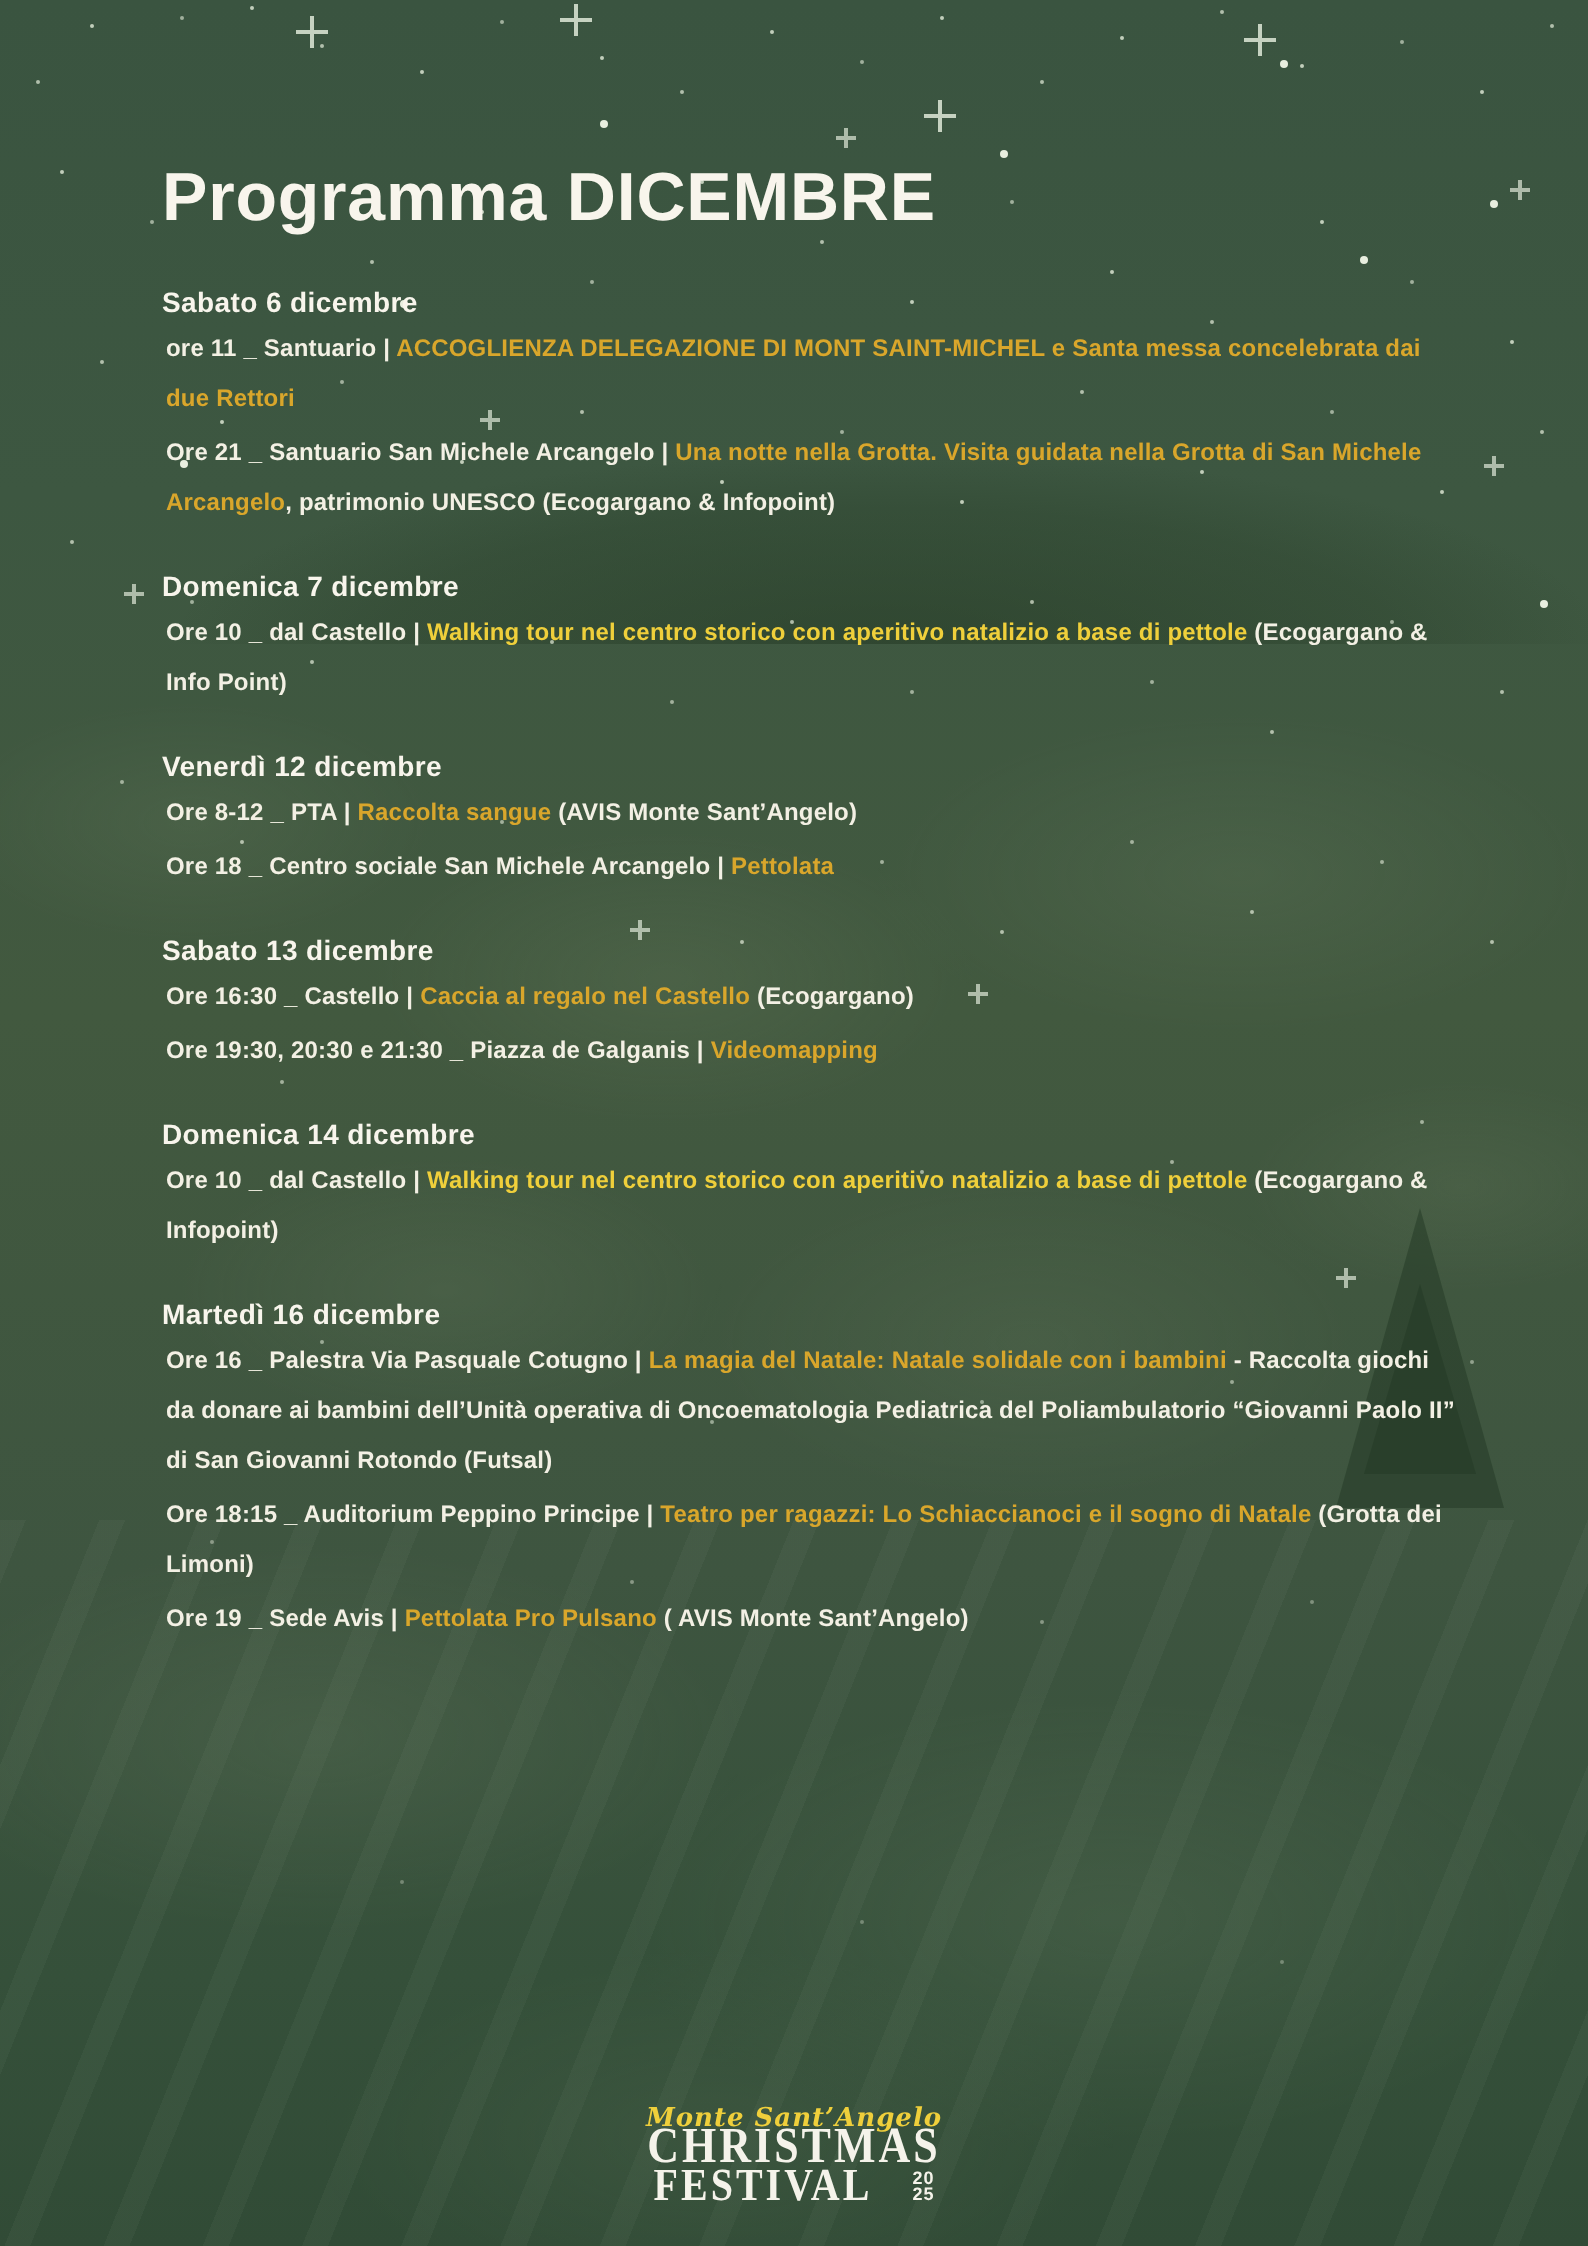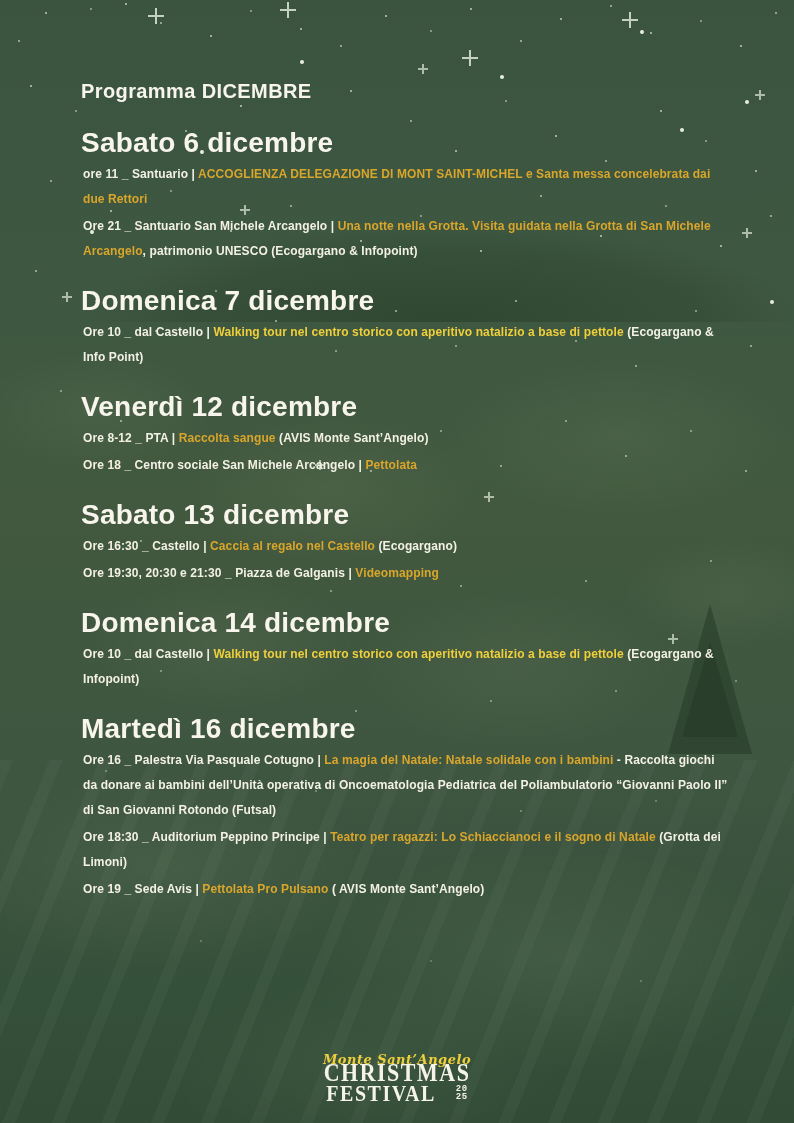--- a/index.html
+++ b/index.html
@@ -84,37 +84,37 @@
       745px 100px #E8EEDF, 300px 60px #E8EEDF, 680px 128px #E8EEDF, 200px 150px #E8EEDF,
       500px 75px #E8EEDF, 770px 300px #E8EEDF, 90px 230px #E8EEDF, 640px 30px #E8EEDF;
     background:transparent;}
   .sparkle{position:absolute;width:16px;height:16px;pointer-events:none;opacity:.85;
     background:
       linear-gradient(#DFE8D8,#DFE8D8) center/2px 100% no-repeat,
       linear-gradient(#DFE8D8,#DFE8D8) center/100% 2px no-repeat;}
   .sparkle.sm{width:10px;height:10px;opacity:.7;}
   
   .content{position:absolute;left:81px;top:80px;width:652px;}
-  .page-title{margin:0 0 24px 0;font-size:20px;font-weight:bold;letter-spacing:.4px;color:var(--heading);}
+  .page-title{margin:0 0 24px 0;font-size:34px;font-weight:bold;letter-spacing:.4px;color:var(--heading);}
   .day{margin:0 0 21px 0;}
-  .day-name{margin:0 0 3px 0;font-size:28px;font-weight:bold;color:var(--heading);letter-spacing:.2px;}
+  .day-name{margin:0 0 3px 0;font-size:14px;font-weight:bold;color:var(--heading);letter-spacing:.2px;}
   .event{margin:2px;font-size:12px;line-height:25px;font-weight:bold;color:var(--white);letter-spacing:.1px;}
   .tone-gold{color:var(--gold);}
   .tone-yellow{color:var(--yellow);}
   
   .footer-logo{position:absolute;left:0;top:1052px;width:794px;display:flex;flex-direction:column;align-items:center;pointer-events:none;}
   .logo-script{font-family:"DejaVu Serif","Liberation Serif",serif;font-style:italic;font-weight:bold;
     font-size:13px;color:var(--yellow);letter-spacing:.5px;margin-bottom:-4px;z-index:2;}
   .logo-line1{font-family:"Liberation Serif","DejaVu Serif",serif;font-weight:bold;font-size:22px;
     color:#F5F3EA;letter-spacing:1.5px;line-height:20px;transform:scaleY(1.15);}
   .logo-line2-row{display:flex;align-items:center;gap:20px;text-align:center;}
   .logo-line2{font-family:"Liberation Serif","DejaVu Serif",serif;font-weight:bold;font-size:20px;
     color:#F5F3EA;letter-spacing:1.5px;line-height:20px;transform:scaleY(1.15);}
   .logo-year{display:flex;flex-direction:column;justify-content:center;}
-  .logo-year span{font-family:Liberation Mono, monospace;font-weight:bold;font-size:9px;
+  .logo-year span{font-family:Liberation Sans, sans-serif;font-weight:bold;font-size:9px;
     line-height:8px;color:#F5F3EA;letter-spacing:.5px;}
 </style>
 </head>
 <body>
 
 <div class="poster">
 
   <div class="hill-ridge"></div>
   <div class="town-texture"></div>
   <div class="road-texture"></div>
@@ -162,21 +162,21 @@
     </section>
 
     <section class="day">
       <h2 class="day-name">Domenica 14 dicembre</h2>
       <p class="event"><span>Ore 10 _ dal Castello | </span><span class="tone-yellow">Walking tour nel centro storico con aperitivo natalizio a base di pettole</span><span> (Ecogargano &amp; Infopoint)</span></p>
     </section>
 
     <section class="day">
       <h2 class="day-name">Martedì 16 dicembre</h2>
       <p class="event"><span>Ore 16 _ Palestra Via Pasquale Cotugno | </span><span class="tone-gold">La magia del Natale: Natale solidale con i bambini</span><span> - Raccolta giochi da donare ai bambini dell’Unità operativa di Oncoematologia Pediatrica del Poliambulatorio “Giovanni Paolo II” di San Giovanni Rotondo (Futsal)</span></p>
-      <p class="event"><span>Ore 18:30 _ Auditorium Peppino Principe | </span><span class="tone-gold">Teatro per ragazzi: Lo Schiaccianoci e il sogno di Natale</span><span> (Grotta dei Limoni)</span></p>
+      <p class="event"><span>Ore 18:15 _ Auditorium Peppino Principe | </span><span class="tone-gold">Teatro per ragazzi: Lo Schiaccianoci e il sogno di Natale</span><span> (Grotta dei Limoni)</span></p>
       <p class="event"><span>Ore 19 _ Sede Avis | </span><span class="tone-gold">Pettolata Pro Pulsano</span><span> ( AVIS Monte Sant’Angelo)</span></p>
     </section>
   </div>
 
   <div class="footer-logo">
     <div class="logo-script">Monte Sant’Angelo</div>
     <div class="logo-line1">CHRISTMAS</div>
     <div class="logo-line2-row">
       <div class="logo-line2">FESTIVAL</div>
       <div class="logo-year">

